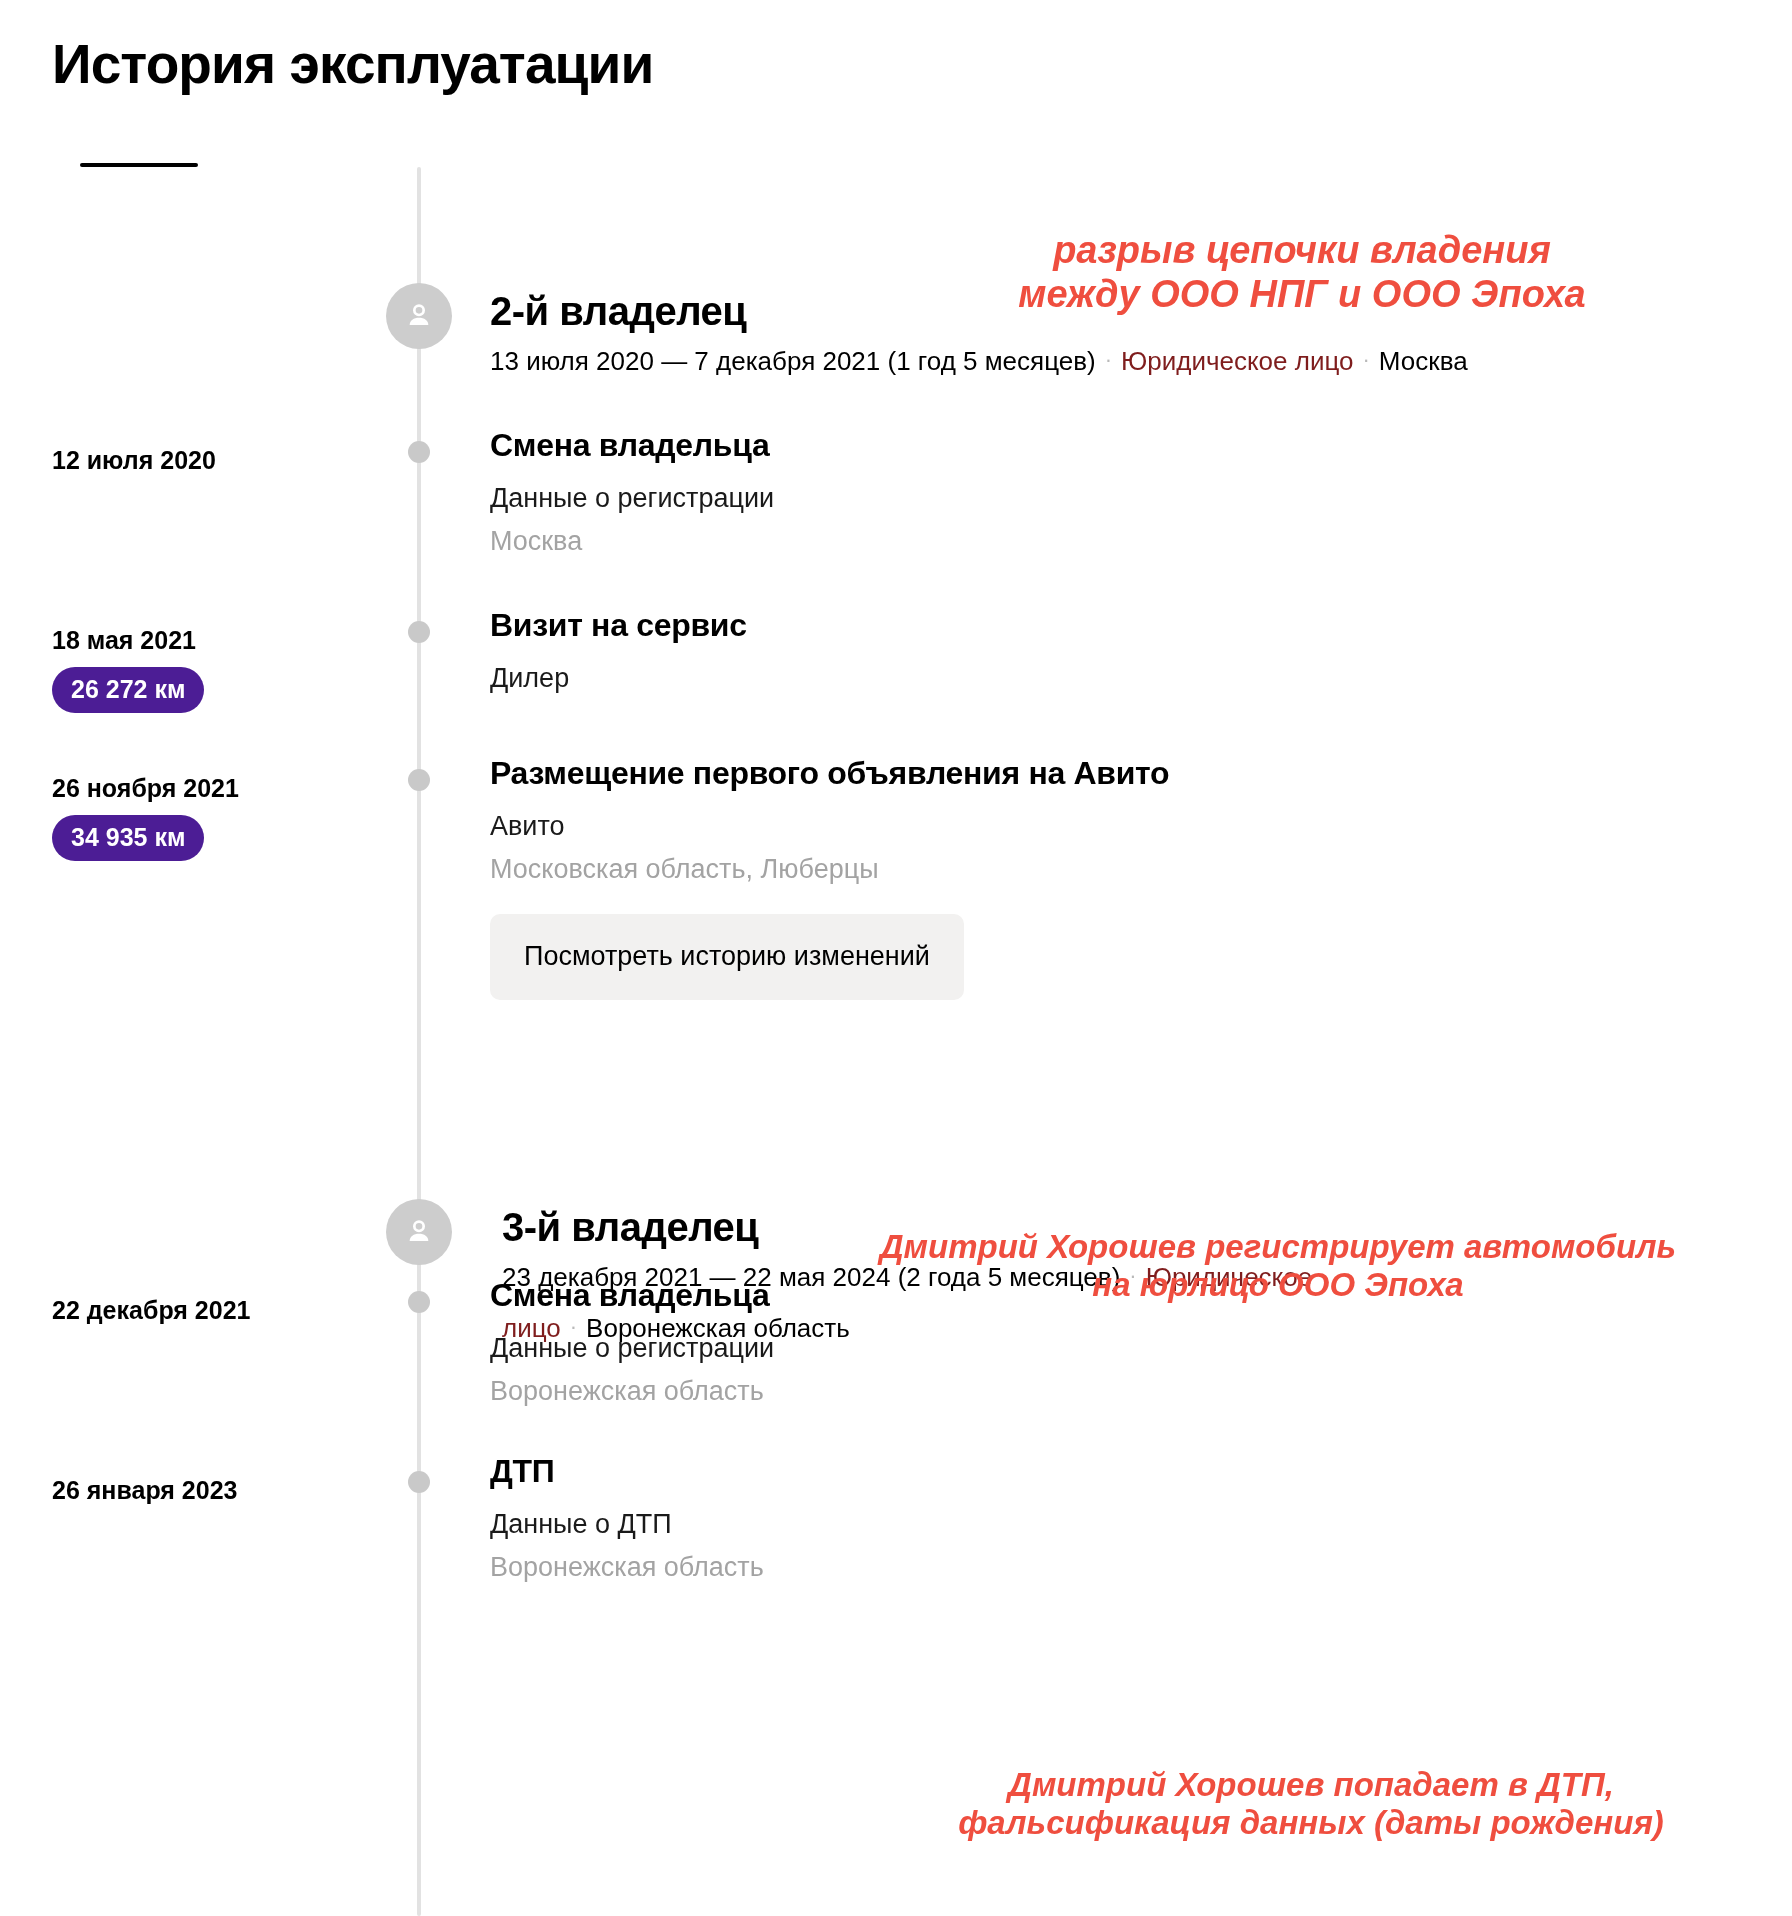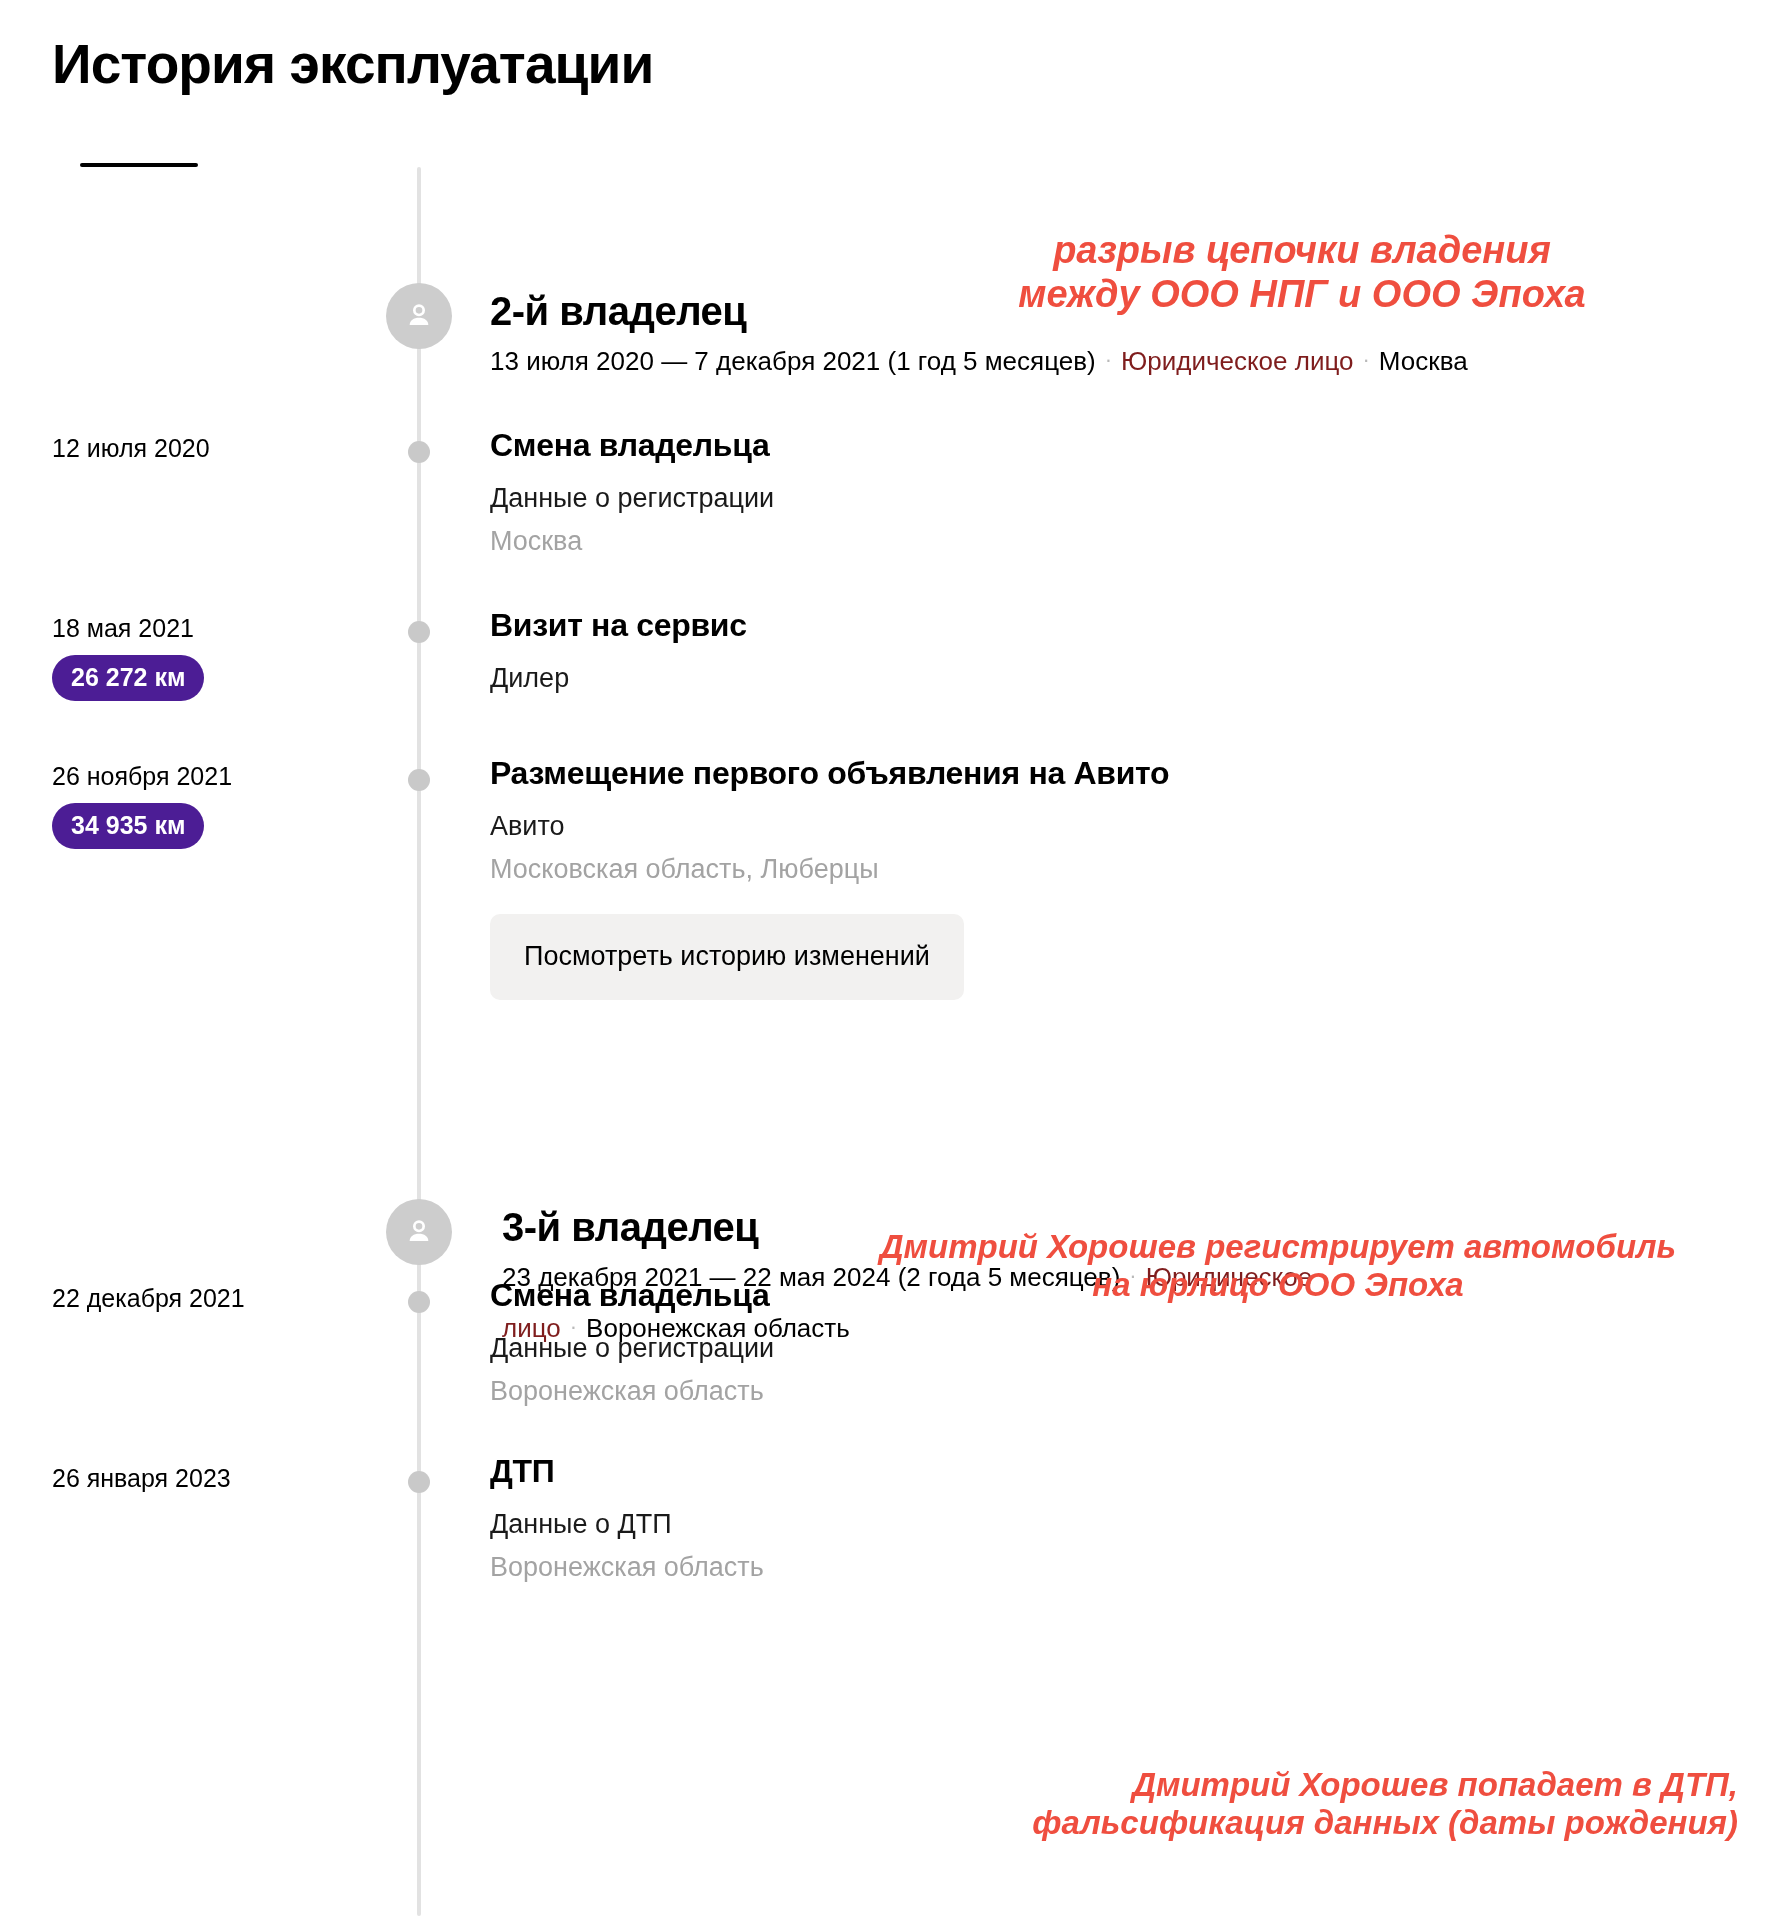--- a/index.html
+++ b/index.html
@@ -71,22 +71,23 @@
   .date-col {
     position: absolute;
     left: 52px;
     width: 330px;
     text-align: left;
   }
   .date-text {
     font-size: 25px;
     line-height: 30px;
     color: #000000;
-    font-weight: 400;
-    white-space: nowrap;
+    font-weight: 700;
+    white-space: nowrap;
+    margin-top: 12px;
   }
   .mileage-badge {
     display: inline-block;
     margin-top: 12px;
     background: #4c1d95;
     color: #ffffff;
     font-size: 25px;
     line-height: 30px;
     padding: 7px 19px 9px 19px;
     border-radius: 24px;
@@ -187,21 +188,21 @@
     position: absolute;
     color: #ef4e3f;
     font-weight: 700;
     text-align: center;
     line-height: 1.16;
     white-space: pre-line;
     font-style: italic;
   }
   .ann-1 { left: 902px; top: 228px; width: 800px; font-size: 38px; }
   .ann-2 { left: 858px; top: 1228px; width: 840px; font-size: 33px; }
-  .ann-3 { left: 848px; top: 1766px; width: 890px; font-size: 33px; text-align: right; }
+  .ann-3 { left: 866px; top: 1766px; width: 890px; font-size: 33px; }
 </style>
 </head>
 <body>
 
 <div class="header">
   <div class="page-title">История эксплуатации</div>
   <div class="tab-underline"></div>
 </div>
 
 <div class="timeline-wrap">

